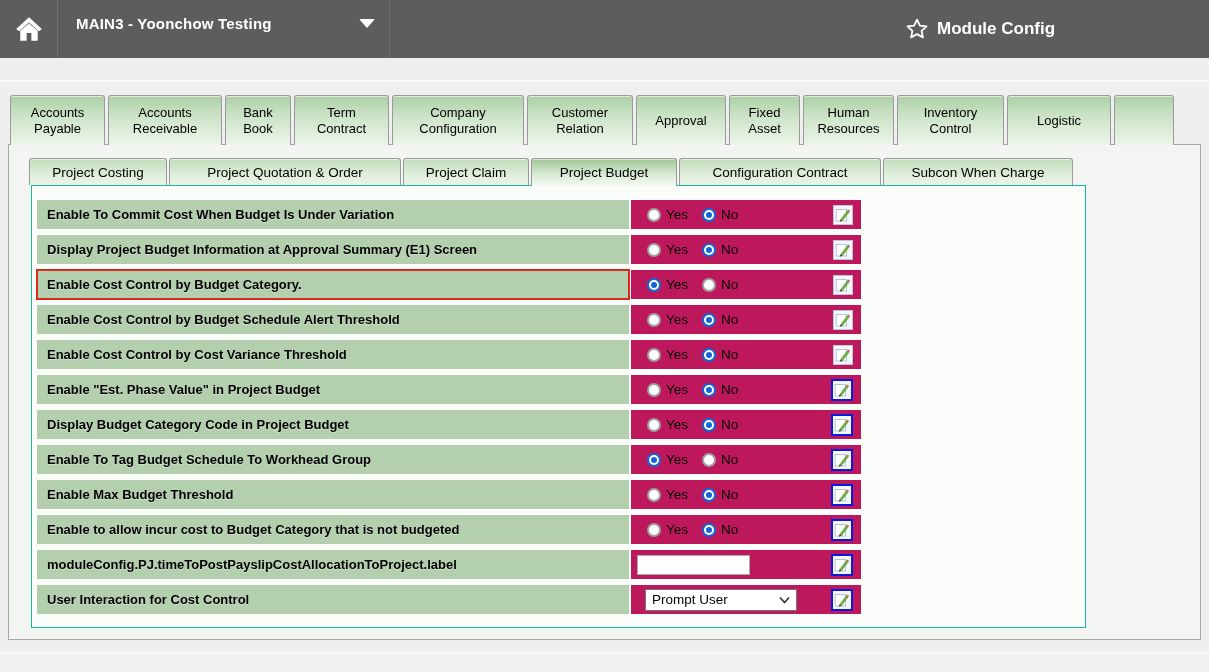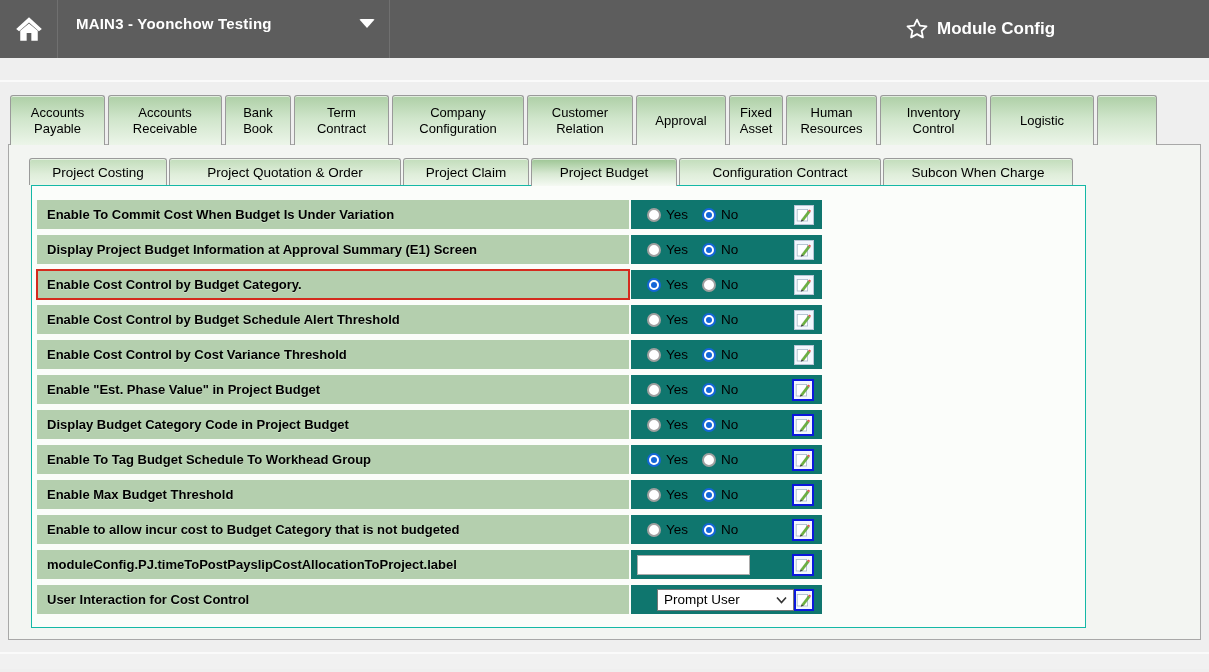--- a/index.html
+++ b/index.html
@@ -48,21 +48,21 @@
     border:1px solid #9a9a9a; border-bottom:none; border-radius:3px 3px 0 0;
     background:linear-gradient(180deg,#aecfa6 0%,#cfe5ca 45%,#ecf5e9 100%);
     display:flex; align-items:center; justify-content:center;
     font-size:13px; line-height:16px; color:#000; text-align:center;
     white-space:pre-line; cursor:pointer;
     box-shadow:inset 0 1px 0 rgba(255,255,255,.6);
   }
   .mtab:nth-child(1){width:95px}  .mtab:nth-child(2){width:114px}
   .mtab:nth-child(3){width:66px}  .mtab:nth-child(4){width:95px}
   .mtab:nth-child(5){width:132px} .mtab:nth-child(6){width:106px}
-  .mtab:nth-child(7){width:90px}  .mtab:nth-child(8){width:54px}
+  .mtab:nth-child(7){width:90px}  .mtab:nth-child(8){width:71px}
   .mtab:nth-child(9){width:91px}  .mtab:nth-child(10){width:107px}
   .mtab:nth-child(11){width:104px}.mtab:nth-child(12){width:85px}
   .mtab.partial{width:60px}
 
   
   .outer-panel {
     margin:0 8px; height:496px; margin-top:-1px;
     background:#f3f5f2; border:1px solid #a8a8a8;
     padding-top:13px; position:relative; z-index:2;
   }
@@ -98,21 +98,21 @@
   .label-cell {
     width:592px; background:#b4cfae; display:flex; align-items:center;
     padding-left:10px; margin-right:2px;
   }
   .label-cell.highlighted { outline:2px solid #d42b1e; outline-offset:-1px; }
   .label-cell span {
     font-size:13px; font-weight:bold; color:#000;
     text-shadow:0 1px 0 rgba(255,255,255,.35);
   }
   .value-cell {
-    width:191px; background:#0f766e; display:flex; align-items:center;
+    width:230px; background:#be185d; display:flex; align-items:center;
   }
   .radio-group { display:flex; align-items:center; margin-left:16px; }
   .radio {
     width:14px; height:14px; border-radius:50%; background:#fff;
     border:2px solid #a0a0a0; display:inline-block; position:relative; cursor:pointer;
   }
   .radio.checked { border-color:#1466d8; }
   .radio.checked::after {
     content:""; position:absolute; left:2px; top:2px; width:6px; height:6px;
     border-radius:50%; background:#1466d8;
@@ -123,21 +123,21 @@
     width:20px; height:20px; border:1px solid #b9c6d6; background:#f2f7fd;
     display:flex; align-items:center; justify-content:center; cursor:pointer;
   }
   .edit-btn.bordered { border:2px solid #0b18dd; width:22px; height:22px; }
   .text-input {
     margin-left:6px; width:113px; height:20px;
     border:1px solid #ababab; background:#fff; font-size:13px; padding:0 4px;
     font-family:"Liberation Sans",sans-serif;
   }
   .select-box {
-    margin-left:26px; width:152px; height:22px;
+    margin-left:14px; width:152px; height:22px;
     border:1px solid #767676; background:#fff; display:flex; align-items:center;
     padding:0 6px; cursor:pointer;
   }
   .select-box .sel-text { font-size:13.5px; color:#000; }
   .select-box .chev { margin-left:auto; }
 
   
   .footer-gap { height:12px; }
   .footer { height:17px; background:#f1f1f1; border-top:2px solid #fafafa; }
 

